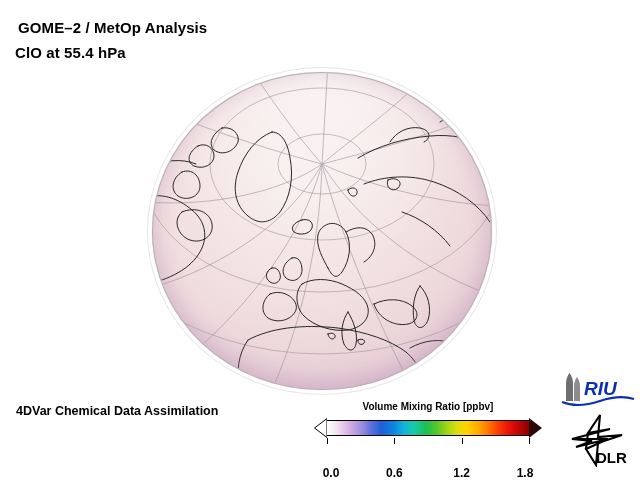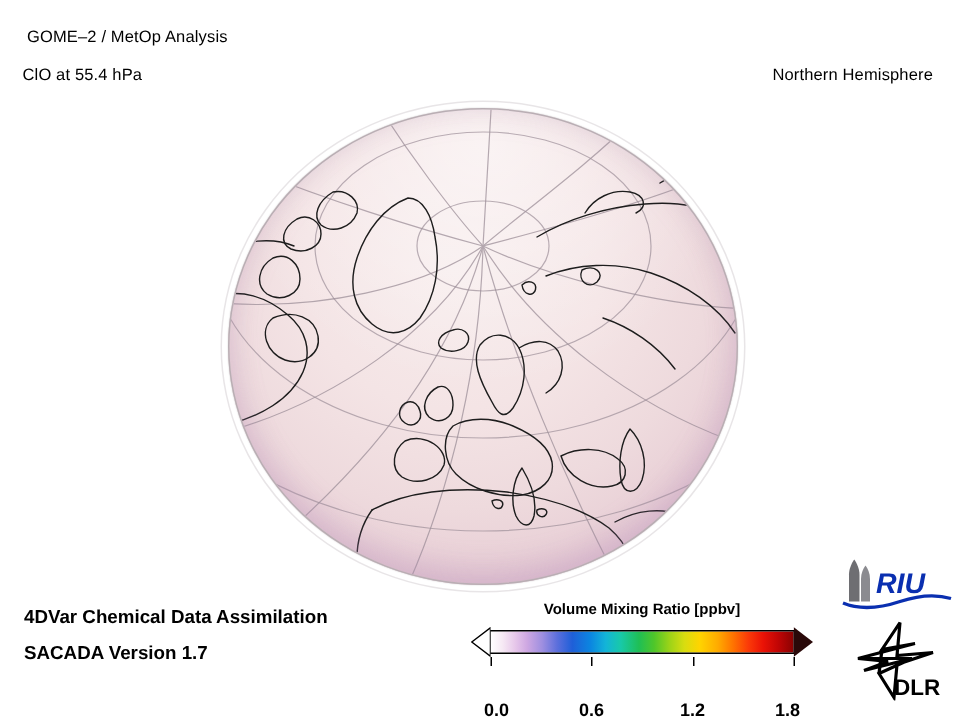--- a/index.html
+++ b/index.html
@@ -4,21 +4,21 @@
 <style>
   html,body{margin:0;padding:0;}
   body{
     width:640px;height:480px;background:#ffffff;
     font-family:"Liberation Sans",sans-serif;
     color:#000;overflow:hidden;position:relative;
   }
   .stage{position:absolute;inset:0;}
 
   
-  .hdr{position:absolute;font-weight:normal;font-size:11px;letter-spacing:.1px;white-space:nowrap;}
+  .hdr{position:absolute;font-weight:bold;font-size:15px;letter-spacing:.1px;white-space:nowrap;}
   #hdr-l1{left:18px;top:19px;}
   #hdr-l2{left:15px;top:44px;}
   #hdr-r1{right:18px;top:19px;text-align:right;}
   #hdr-r2{right:18px;top:44px;text-align:right;}
 
   
   .ftr{position:absolute;left:16px;font-weight:bold;font-size:12.5px;white-space:nowrap;}
   #ftr-l1{top:404px;}
   #ftr-l2{top:428px;}
   #ftr-l3{top:452px;}
@@ -79,21 +79,20 @@
   #riu-logo{position:absolute;left:560px;top:371px;width:76px;height:36px;}
   #dlr-logo{position:absolute;left:562px;top:413px;width:72px;height:54px;}
 </style>
 </head>
 <body>
 
 <div class="stage">
 
   <div class="hdr" id="hdr-l1">GOME–2 / MetOp Analysis</div>
   <div class="hdr" id="hdr-l2">ClO at 55.4 hPa</div>
-  <div class="hdr" id="hdr-r2">Northern Hemisphere</div>
 
   <div id="globe-wrap">
     <div id="globe-halo"></div>
     <div id="globe-disc"></div>
     <svg id="globe-svg" viewBox="0 0 340 318">
       <defs>
         <clipPath id="discClip">
             <ellipse cx="170" cy="159" rx="169" ry="158"></ellipse>
           </clipPath>
       </defs>
@@ -166,21 +165,20 @@
           <path d="M236,108 C244,104 252,110 246,116 C240,121 233,115 236,108 Z"></path>
 
           <path d="M30,140 C44,134 58,140 60,152 C62,164 50,172 38,168 C26,164 20,148 30,140 Z"></path>
         </g>
       </g>
     </svg>
     <div id="globe-limb"></div>
   </div>
 
   <div class="ftr" id="ftr-l1">4DVar Chemical Data Assimilation</div>
-  <div class="ftr" id="ftr-l2">SACADA Version 1.7</div>
 
   <div id="cb-block">
     <div id="cb-title">Volume Mixing Ratio [ppbv]</div>
     <div id="cb-row">
       <div id="cb-cap-left"></div>
       <svg id="cb-cap-left-ol" viewBox="0 0 13 20">
         <polygon points="13,0.5 13,19.5 0.5,10" fill="#ffffff" stroke="#000" stroke-width="1"></polygon>
       </svg>
       <div id="cb-ramp"></div>
       <div id="cb-cap-right"></div>

